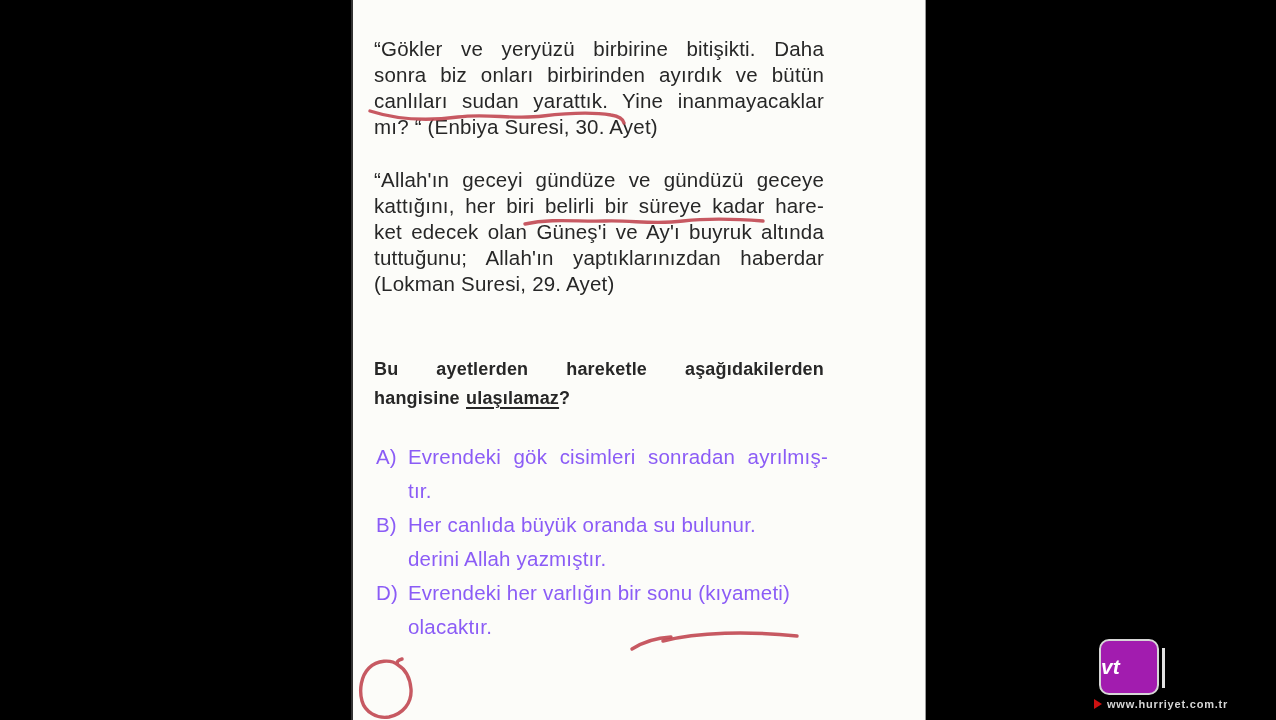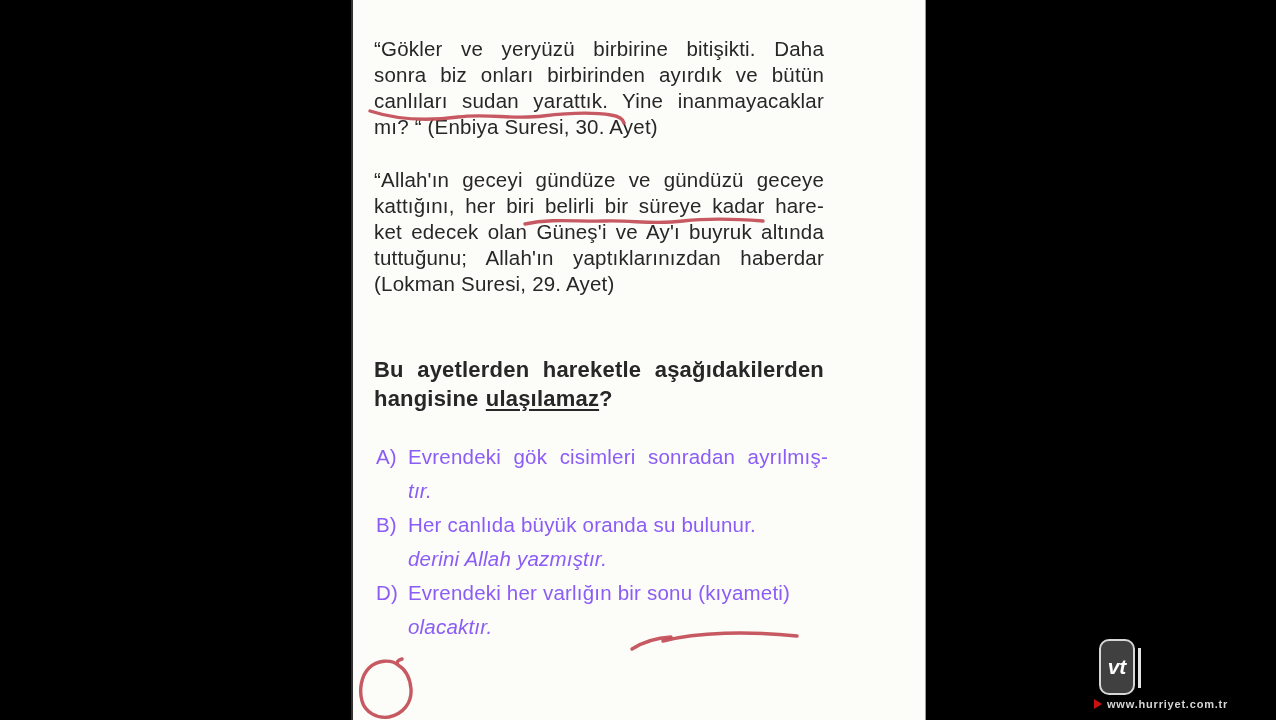--- a/index.html
+++ b/index.html
@@ -18,45 +18,45 @@
     position:absolute;left:351px;top:0;width:575px;height:720px;
     background:#fcfcf9;
     border-left:2px solid #333;border-right:1px solid #9a9a9a;
   }
   .para{position:absolute;left:21px;width:450px;color:#272727;}
   .quote{font-size:20.5px;line-height:26px;letter-spacing:.2px;}
   .q1{top:36px;}
   .q2{top:167px;}
   .line{white-space:nowrap;}
   .line.j{white-space:normal;text-align:justify;text-align-last:justify;}
-  .stem{top:355px;font-size:22px;line-height:29px;font-weight:700;letter-spacing:.2px;word-spacing:1px;}
+  .stem{top:355px;font-size:18px;line-height:29px;font-weight:700;letter-spacing:.2px;word-spacing:1px;}
   .u{text-decoration:underline;text-decoration-thickness:2px;text-underline-offset:3px;}
   .options{position:absolute;left:23px;top:440px;width:452px;
            font-size:20.5px;line-height:34px;color:#8b5cf6;letter-spacing:.2px;}
   .opt-letter{display:inline-block;width:32px;}
-  .opt-cont{padding-left:32px;font-style:italic;}
+  .opt-cont{padding-left:32px;}
   
   .annot{position:absolute;left:0;top:0;pointer-events:none;color:var(--pen);}
   .annot path{stroke:currentColor;stroke-width:3.4;fill:none;
               stroke-linecap:round;stroke-linejoin:round;opacity:.92;}
   
   .wm{position:absolute;left:1094px;top:644px;}
   .wm-row{display:flex;align-items:flex-start;}
   .wm-brand{
     background:var(--brand-bg);color:#f3f3f3;
     font-family:"Liberation Serif",serif;font-weight:700;
     font-size:28px;line-height:30px;letter-spacing:-1px;
     padding:2px 8px 5px 9px;border-top:2px solid #e4e4e4;
     text-shadow:0 1px 1px rgba(0,0,0,.5);
   }
   .wm-badge{
-    position:relative;width:36px;height:56px;margin-left:5px;margin-top:-5px;
-    background:#404040;border:2px solid #d6d6d6;border-radius:10px;
+    position:relative;width:60px;height:56px;margin-left:5px;margin-top:-5px;
+    background:#a21caf;border:2px solid #d6d6d6;border-radius:10px;
     color:#fff;font-weight:700;font-style:italic;font-size:21px;
-    display:flex;align-items:center;justify-content:center;
+    display:flex;align-items:center;
   }
   .wm-badge::after{
     content:"";position:absolute;right:-8px;top:7px;width:3px;height:40px;background:#e3e3e3;
   }
   .wm-url{display:flex;align-items:center;gap:5px;margin-top:3px;
           color:#d6d6d6;font-size:11px;font-weight:700;letter-spacing:.8px;}
   .wm-play{width:0;height:0;border-left:8px solid var(--accent-red);
            border-top:5px solid transparent;border-bottom:5px solid transparent;}
 </style>
 </head>

